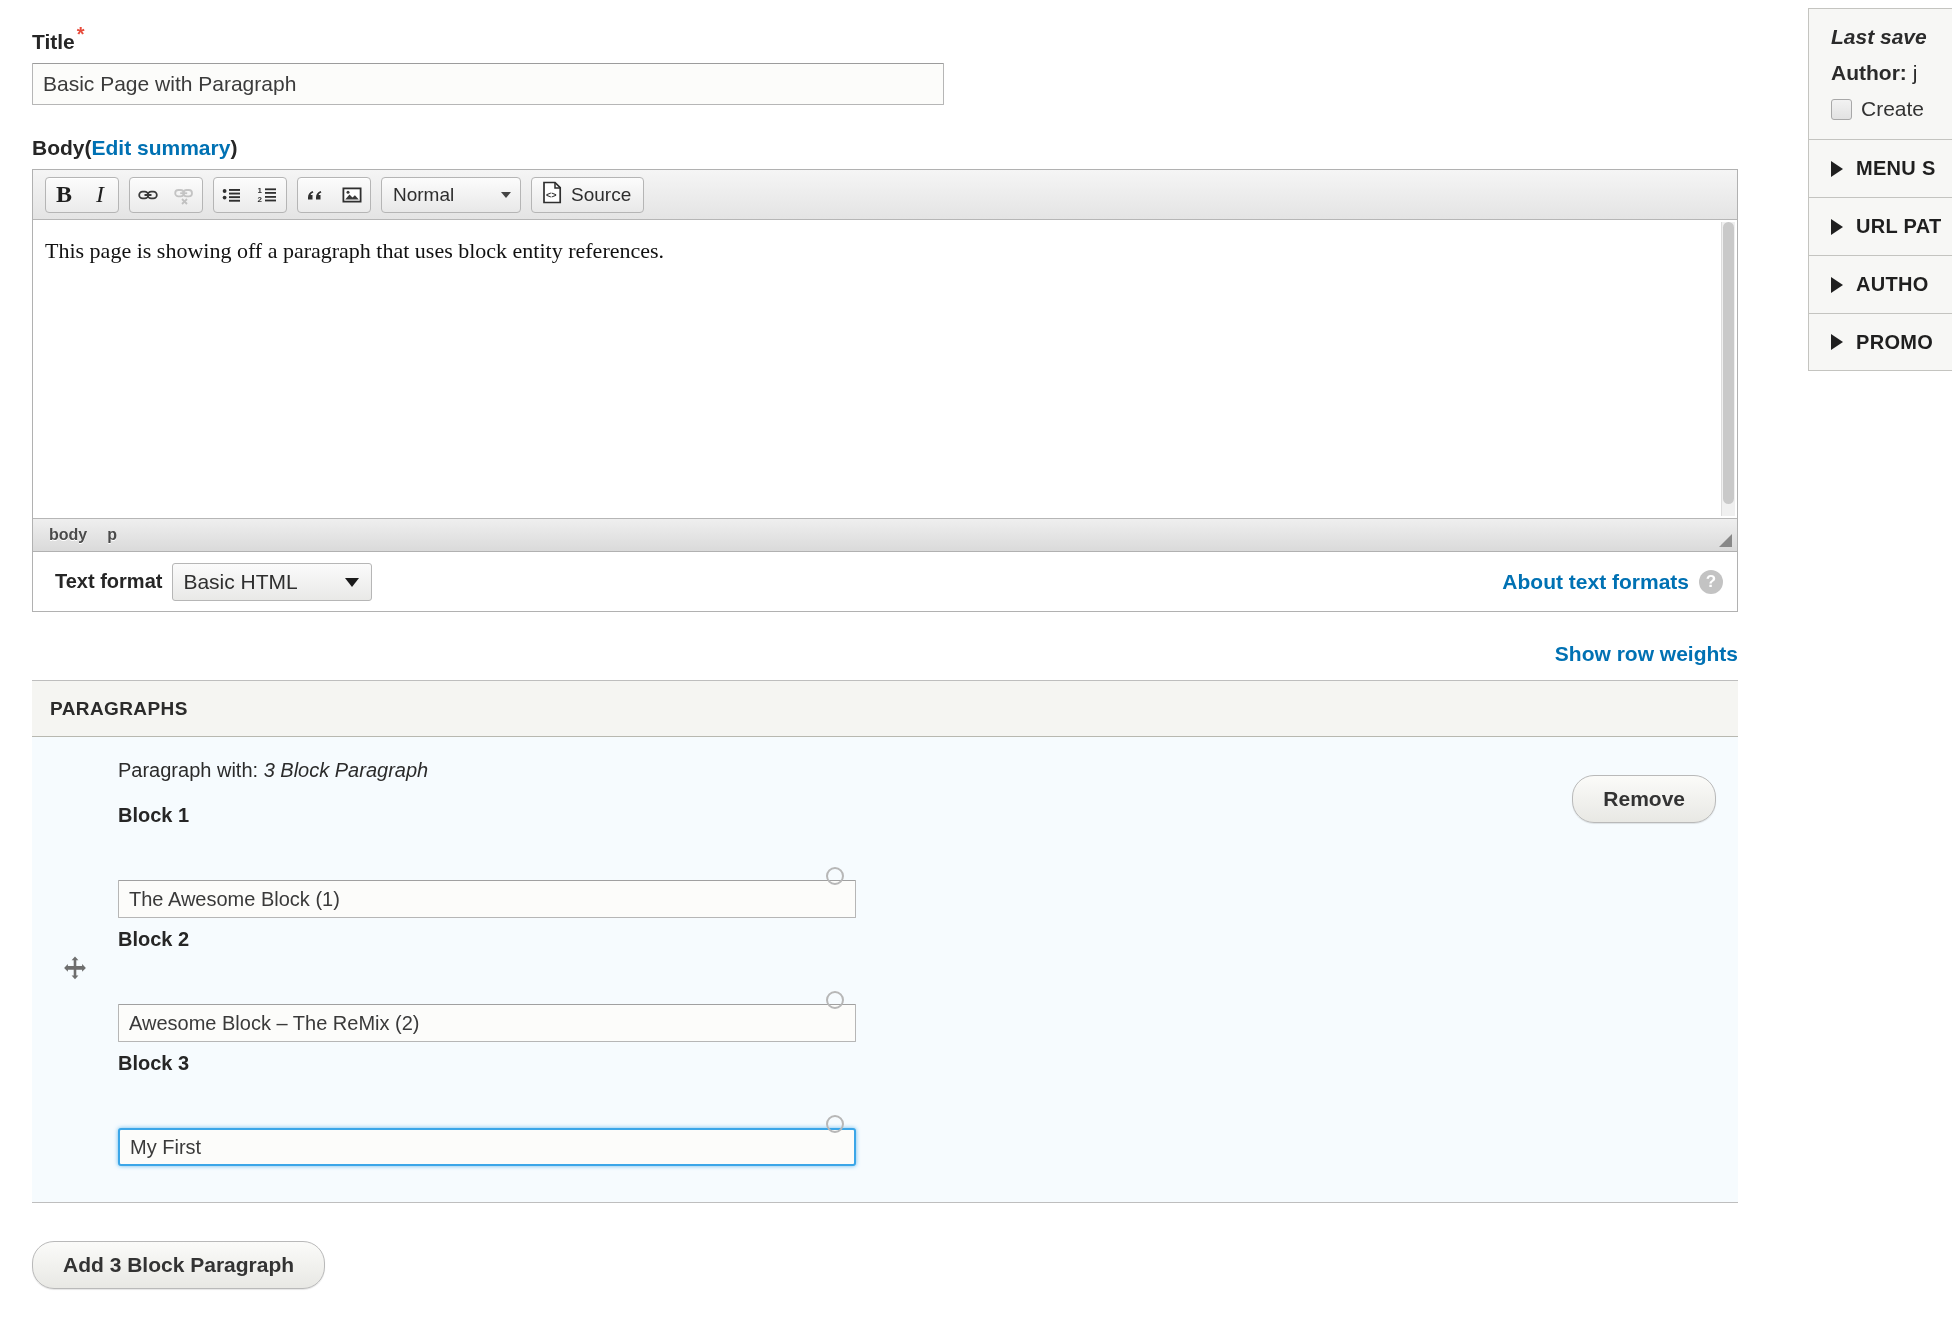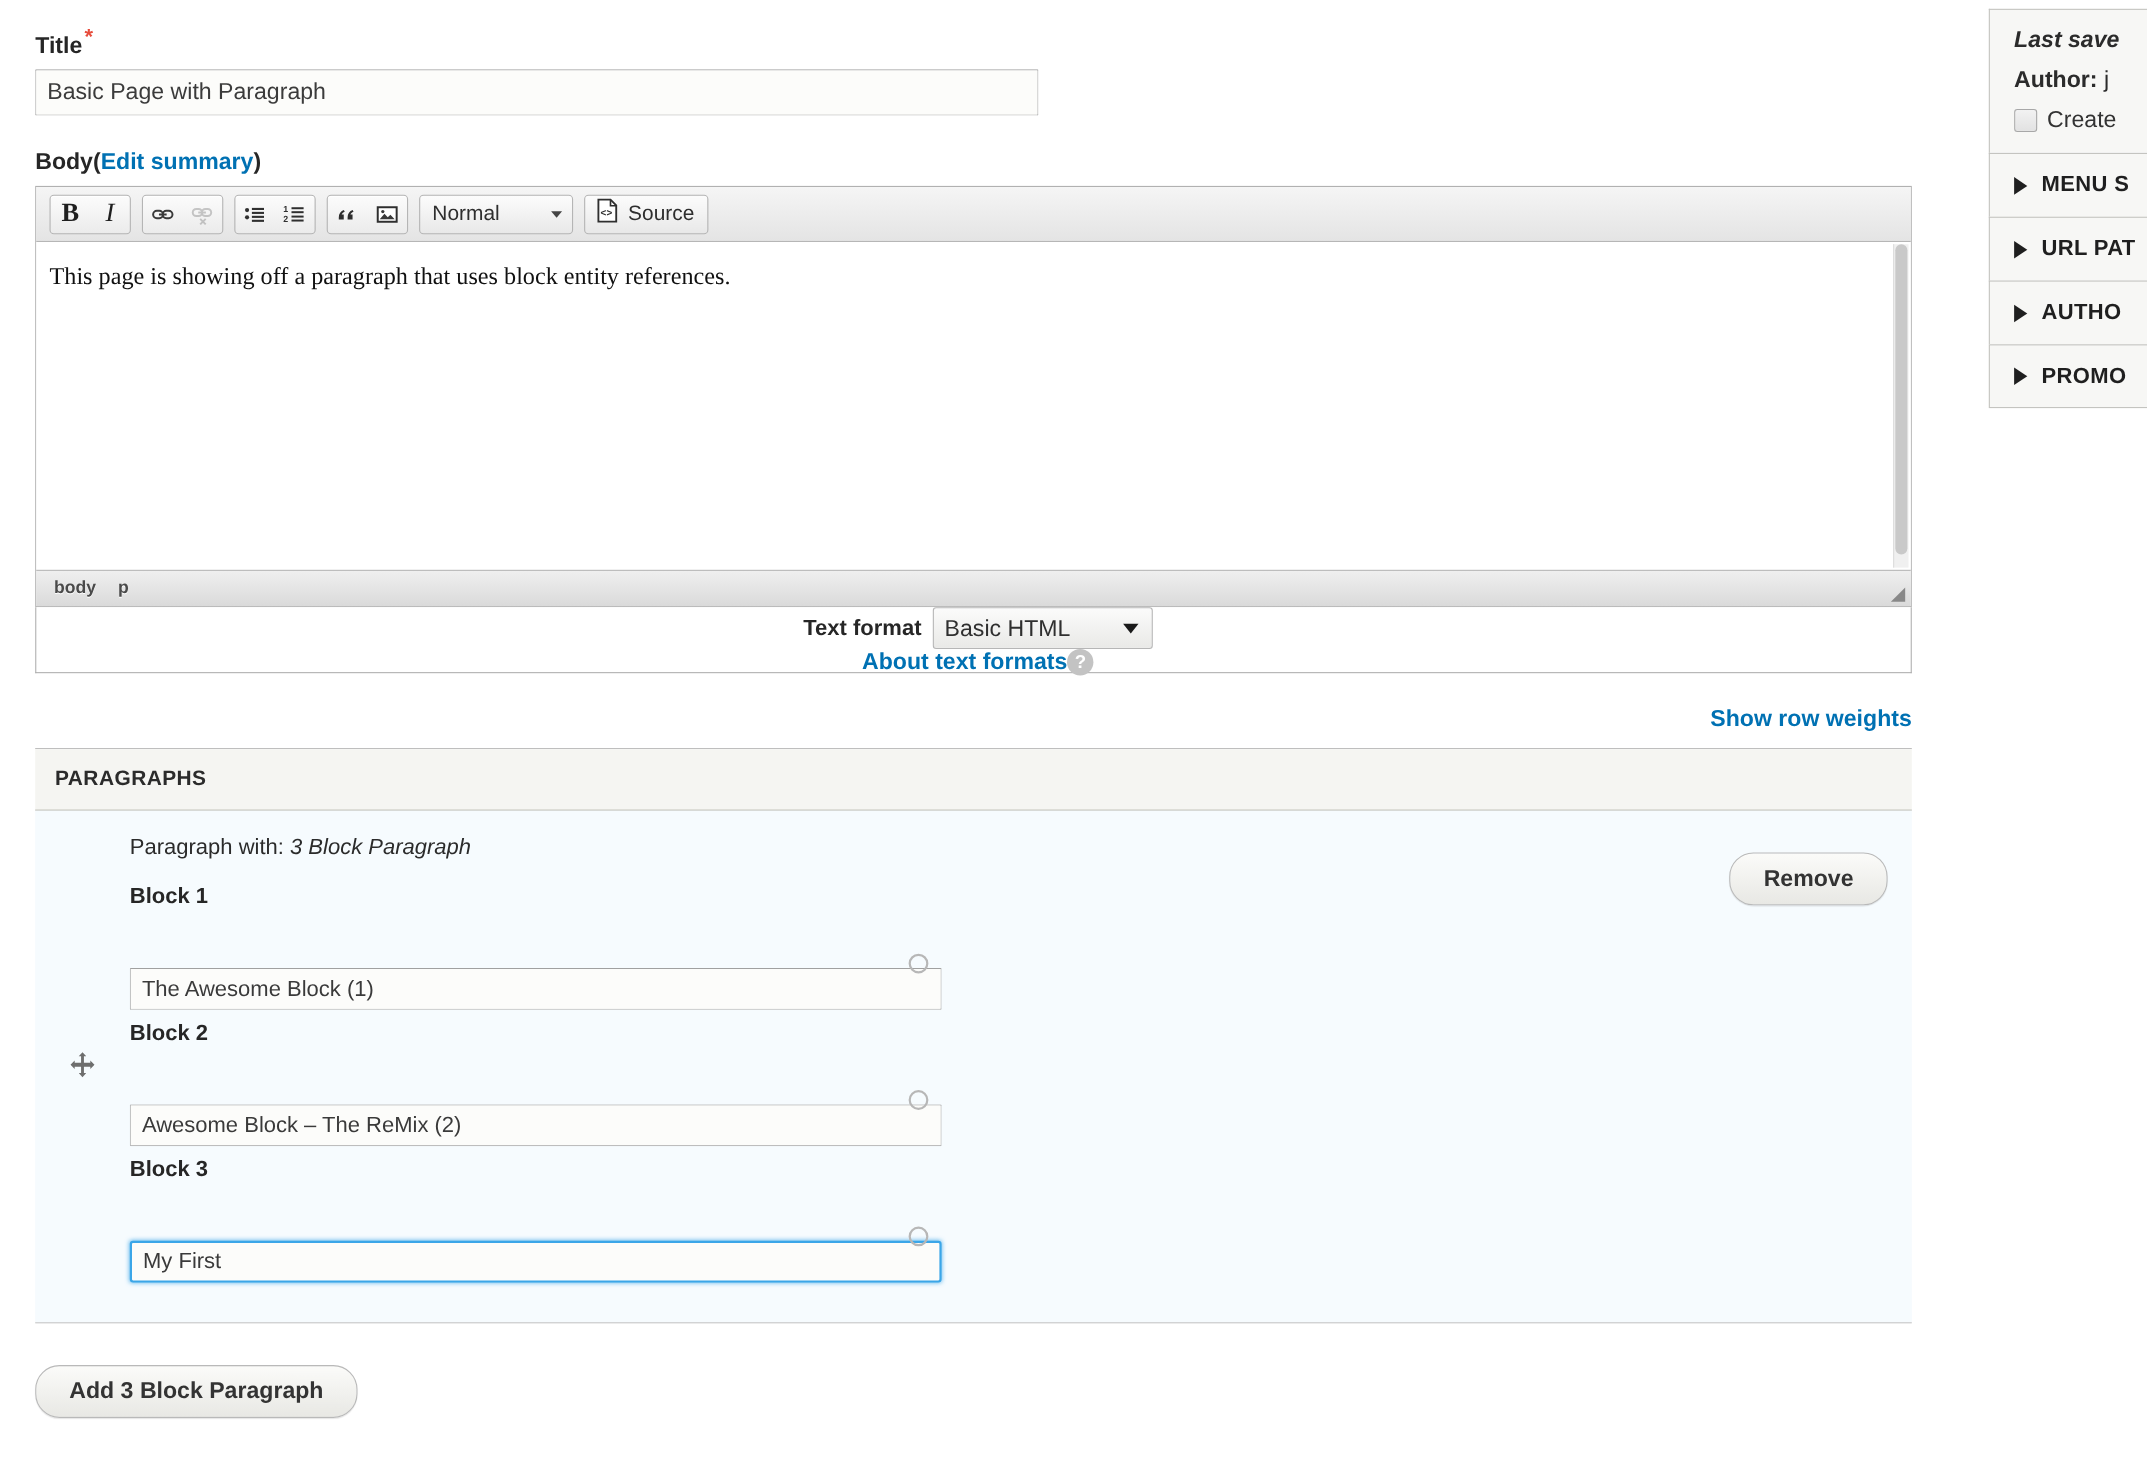--- a/index.html
+++ b/index.html
@@ -216,21 +216,20 @@
     width: 1706px;
     box-sizing: border-box;
     border: 1px solid #b1b1b1;
     border-top: none;
     background: #ffffff;
     height: 60px;
     display: flex;
     align-items: center;
     padding: 0 14px 0 22px;
     justify-content: space-between;
-    flex-direction: column;
   }
   .format-left { display: flex; align-items: center; gap: 10px; }
   .format-label { font-size: 20px; font-weight: bold; color: #262626; }
   .format-select {
     appearance: none;
     -webkit-appearance: none;
     border: 1px solid #b6b6b6;
     background: linear-gradient(#fbfbfb, #e9e9e7);
     border-radius: 3px;
     font-family: "Liberation Sans", sans-serif;
@@ -246,21 +245,21 @@
   .select-wrap .sel-caret {
     position: absolute;
     right: 13px;
     top: 15px;
     width: 0; height: 0;
     border-left: 7px solid transparent;
     border-right: 7px solid transparent;
     border-top: 9px solid #1a1a1a;
     pointer-events: none;
   }
-  .format-right { display: flex; align-items: center; }
+  .format-right { display: flex; align-items: center; gap: 10px; }
   .about-link { font-size: 21px; }
   .help-icon {
     width: 24px; height: 24px;
     border-radius: 50%;
     background: #c3c3c3;
     color: #ffffff;
     font-size: 17px;
     font-weight: bold;
     display: flex;
     align-items: center;

